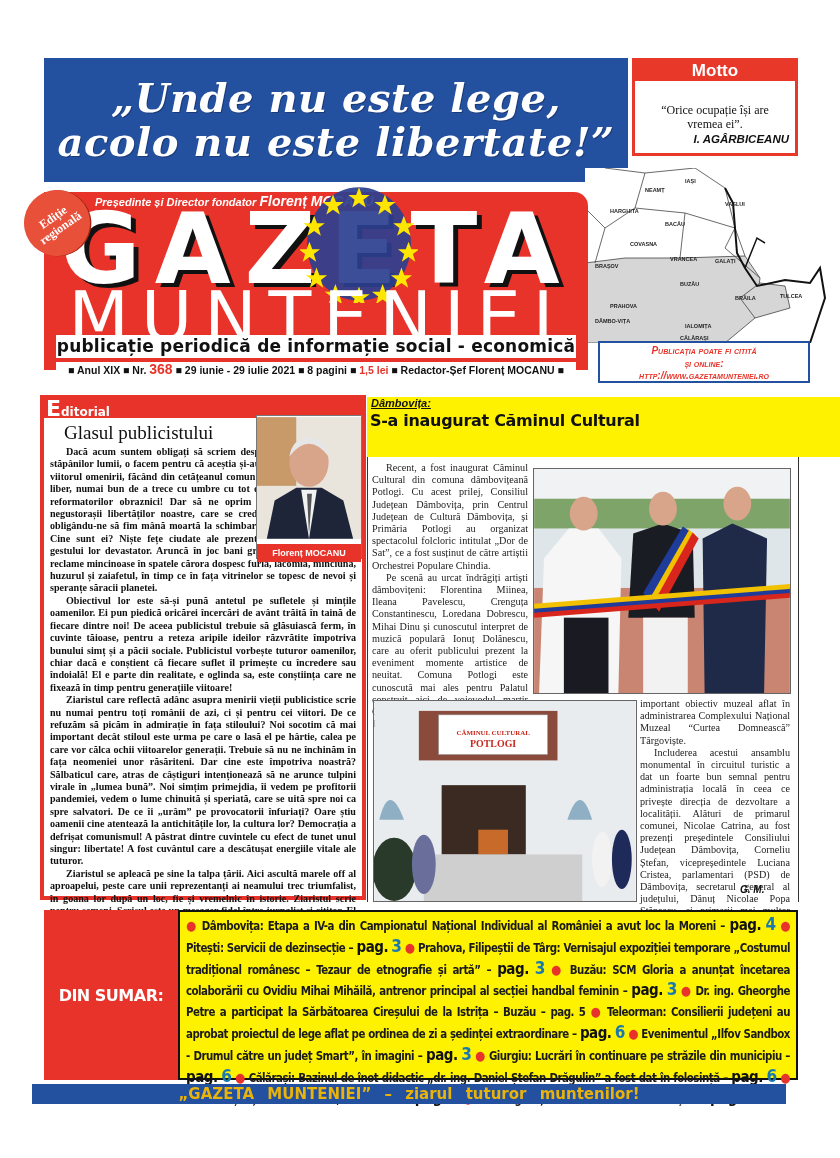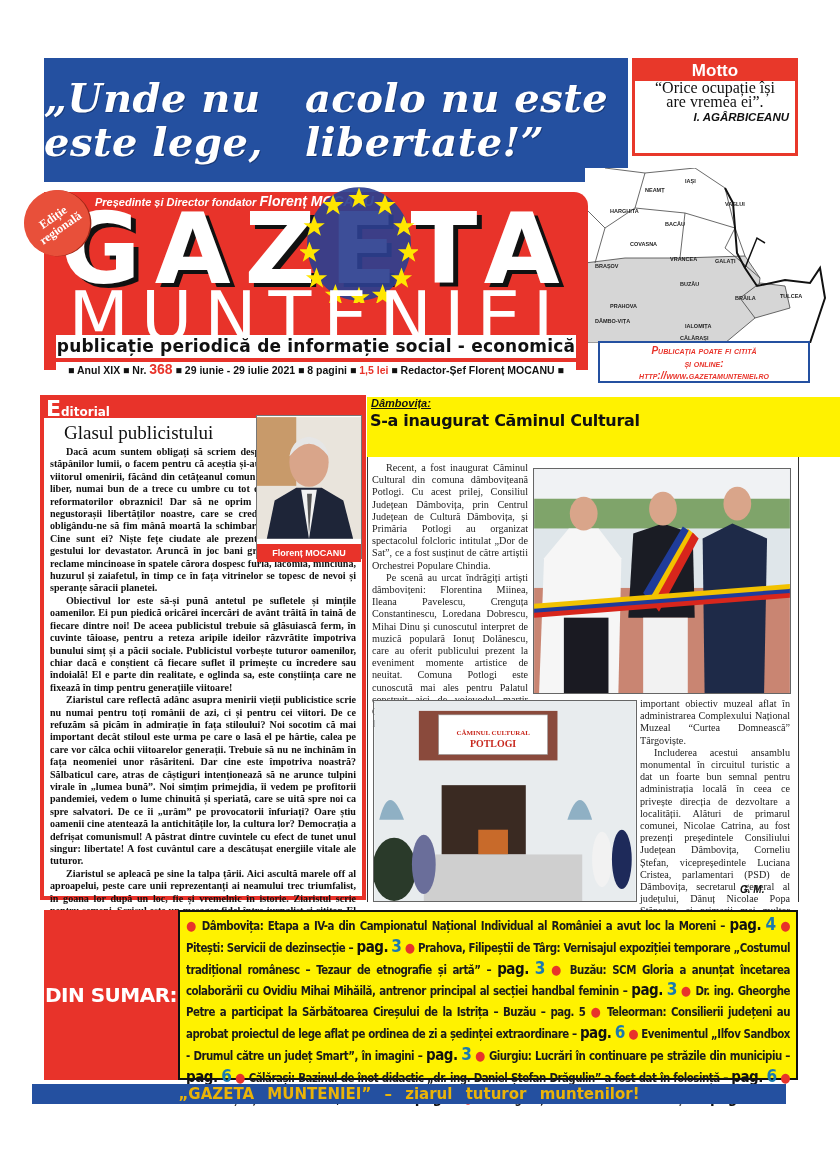--- a/index.html
+++ b/index.html
@@ -1,26 +1,26 @@
 <!DOCTYPE html>
 <html><head>
 <meta charset="utf-8">
 <style>
   * { box-sizing: border-box; margin: 0; padding: 0; }
   body { width: 840px; height: 1158px; background: #ffffff; position: relative; overflow: hidden; font-family: "Liberation Serif", serif; color: #111; }
   .abs { position: absolute; }
 
   
-  .slogan { left: 44px; top: 58px; width: 584px; height: 124px; background: #2450a0; color: #fff; display: flex; flex-direction: row; align-items: center; justify-content: center; }
+  .slogan { left: 44px; top: 58px; width: 584px; height: 124px; background: #2450a0; color: #fff; display: flex; flex-direction: column; align-items: center; justify-content: center; }
   .slogan span { font-family: "DejaVu Serif", serif; font-style: italic; font-weight: bold; font-size: 40px; line-height: 44px; letter-spacing: 0.5px; text-shadow: 1px 1px 0 #1a3a78; }
 
   
   .motto { left: 632px; top: 58px; width: 166px; height: 98px; border: 3px solid #e8382a; background: #fff; }
   .motto-head { background: #e8382a; color: #fff; font-family: "Liberation Sans", sans-serif; font-weight: bold; font-size: 17px; text-align: center; height: 20px; line-height: 20px; }
-  .motto-quote { font-size: 16px; text-align: center; margin-top: 0; line-height: 14px; padding: 0 14px; }
+  .motto-quote { font-size: 12px; text-align: center; margin-top: 22px; line-height: 14px; padding: 0 14px; }
   .motto-author { font-family: "Liberation Sans", sans-serif; font-style: italic; font-weight: bold; font-size: 11.5px; text-align: right; padding-right: 6px; margin-top: 2px; }
 
   
   .map { left: 585px; top: 168px; width: 255px; height: 175px; }
 
   
   .masthead { left: 44px; top: 192px; width: 544px; height: 178px; background: #e8332a; border-radius: 0 14px 0 0; }
   .director { left: 95px; top: 193px; font-family: "Liberation Sans", sans-serif; font-style: italic; font-weight: bold; font-size: 11px; color: #fff; }
   .director b { font-size: 14px; }
   .title-top { left: 52px; top: 200px; width: 530px; font-family: "DejaVu Sans", sans-serif; font-weight: bold; font-size: 98px; line-height: 98px; color: #fff; letter-spacing: 14px; text-shadow: 5px 4px 0 #111; text-align: center; }
@@ -54,21 +54,21 @@
   .art-box { left: 367px; top: 457px; width: 432px; height: 445px; border-left: 1px solid #333; border-right: 1px solid #333; }
   .art-text { font-family: "Liberation Serif", serif; font-size: 10.2px; line-height: 12.2px; text-align: justify; color: #222; }
   .art-text p { text-indent: 14px; }
   .col-a { left: 372px; top: 462px; width: 156px; }
   .col-b { left: 640px; top: 698px; width: 150px; }
   .photo1 { left: 533px; top: 468px; width: 258px; height: 226px; border: 1px solid #666; }
   .photo2 { left: 373px; top: 700px; width: 264px; height: 202px; border: 1px solid #666; }
   .signature { left: 740px; top: 884px; font-family: "Liberation Sans", sans-serif; font-style: italic; font-weight: bold; font-size: 10px; }
 
   
-  .sum-label { left: 44px; top: 910px; width: 134px; height: 170px; background: #e8332a; color: #fff; font-family: "DejaVu Sans", sans-serif; font-weight: bold; font-size: 20px; display: flex; align-items: center; justify-content: center; letter-spacing: -0.5px; }
+  .sum-label { left: 44px; top: 910px; width: 134px; height: 170px; background: #e8332a; color: #fff; font-family: "DejaVu Sans", sans-serif; font-weight: bold; font-size: 16px; display: flex; align-items: center; justify-content: center; letter-spacing: -0.5px; }
   .sum-box { left: 178px; top: 910px; width: 620px; height: 170px; background: #fff200; border: 2px solid #111; padding: 3px 6px; font-family: "DejaVu Sans Condensed", "DejaVu Sans", sans-serif; font-weight: bold; font-size: 11.4px; line-height: 19.8px; text-align: justify; color: #1a1a1a; letter-spacing: -0.5px; }
   .sum-box .dot { color: #e8332a; font-size: 13px; }
   .sum-box .pg { font-size: 15px; color: #111; }
   .sum-box .num { font-size: 17px; color: #1a7ab0; }
   .footer { left: 32px; top: 1084px; width: 754px; height: 20px; background: #2450a0; color: #eab308; font-family: "DejaVu Sans", sans-serif; font-weight: bold; font-size: 15px; line-height: 20px; text-align: center; word-spacing: 8px; }
 </style>
 </head>
 <body>
 
 <div class="abs slogan">

